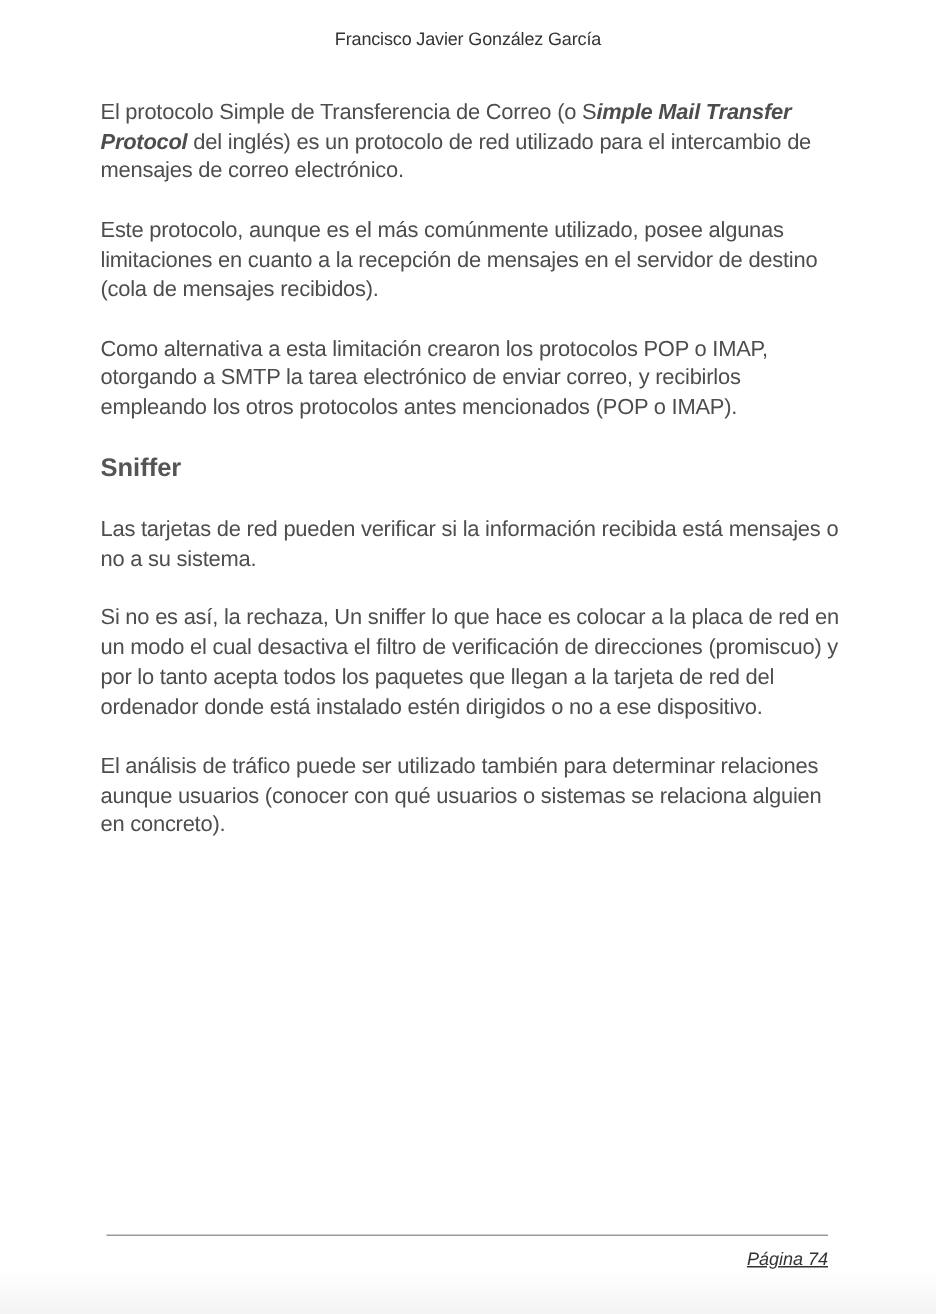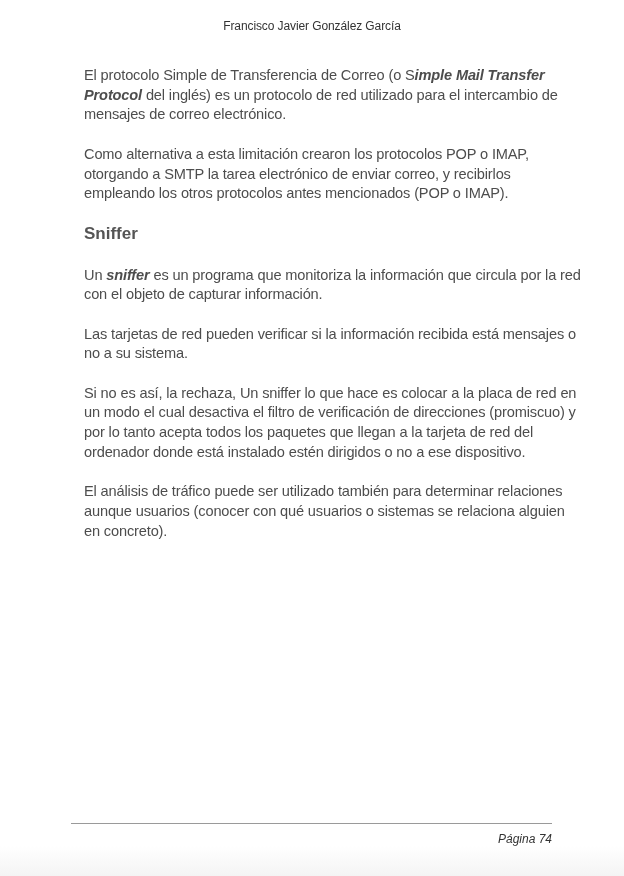--- a/index.html
+++ b/index.html
@@ -27,21 +27,21 @@
       top: 19px;
       left: 0;
       width: 624px;
       text-align: center;
       font-size: 12px;
       color: #333333;
       letter-spacing: -0.1px;
     }
     .content {
       position: absolute;
-      left: 84px;
+      left: 67px;
       top: 66px;
       width: 500px;
     }
     .para {
       font-size: 14.6px;
       line-height: 19.7px;
       margin: 0 0 19.7px 0;
       color: #4d4d4d;
       letter-spacing: -0.15px;
     }
@@ -64,39 +64,40 @@
       height: 1px;
       background: #9a9a9a;
     }
     .page-number {
       position: absolute;
       right: 72px;
       top: 832px;
       font-size: 12px;
       font-style: italic;
       color: #333333;
+      text-decoration: underline;
     }
   </style>
 </head>
 <body>
 
 <div class="page">
 
   <div class="running-header">Francisco Javier González García</div>
 
   <div class="content">
 
     <p class="para"><span>El protocolo Simple de Transferencia de Correo (o S</span><span class="bi">imple Mail Transfer Protocol</span><span> del inglés) es un protocolo de red utilizado para el intercambio de mensajes de correo electrónico.</span></p>
 
+    <p class="para">Este protocolo, aunque es el más comúnmente utilizado, posee algunas limitaciones en cuanto a la recepción de mensajes en el servidor de destino (cola de mensajes recibidos).</p>
 
     <p class="para">Como alternativa a esta limitación crearon los protocolos POP o IMAP, otorgando a SMTP la tarea electrónico de enviar correo, y recibirlos empleando los otros protocolos antes mencionados (POP o IMAP).</p>
 
     <h2 class="section-heading">Sniffer</h2>
 
-    <p class="para"><span>Un </span><span class="bi">sniffer</span><span> es un programa que monitoriza la información que circula por la red con el objeto de capturar información.</span></p>
 
     <p class="para">Las tarjetas de red pueden verificar si la información recibida está mensajes o no a su sistema.</p>
 
     <p class="para">Si no es así, la rechaza, Un sniffer lo que hace es colocar a la placa de red en un modo el cual desactiva el filtro de verificación de direcciones (promiscuo) y por lo tanto acepta todos los paquetes que llegan a la tarjeta de red del ordenador donde está instalado estén dirigidos o no a ese dispositivo.</p>
 
 
     <p class="para">El análisis de tráfico puede ser utilizado también para determinar relaciones aunque usuarios (conocer con qué usuarios o sistemas se relaciona alguien en concreto).</p>
 
 
   </div>

